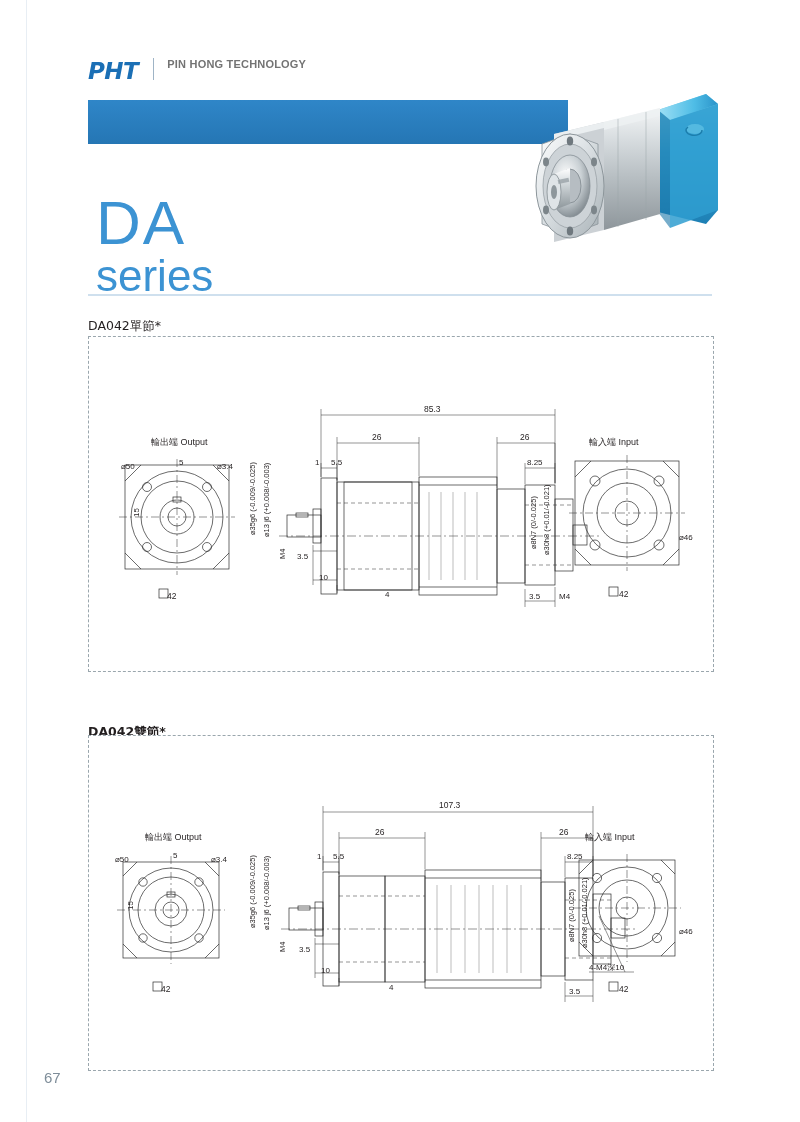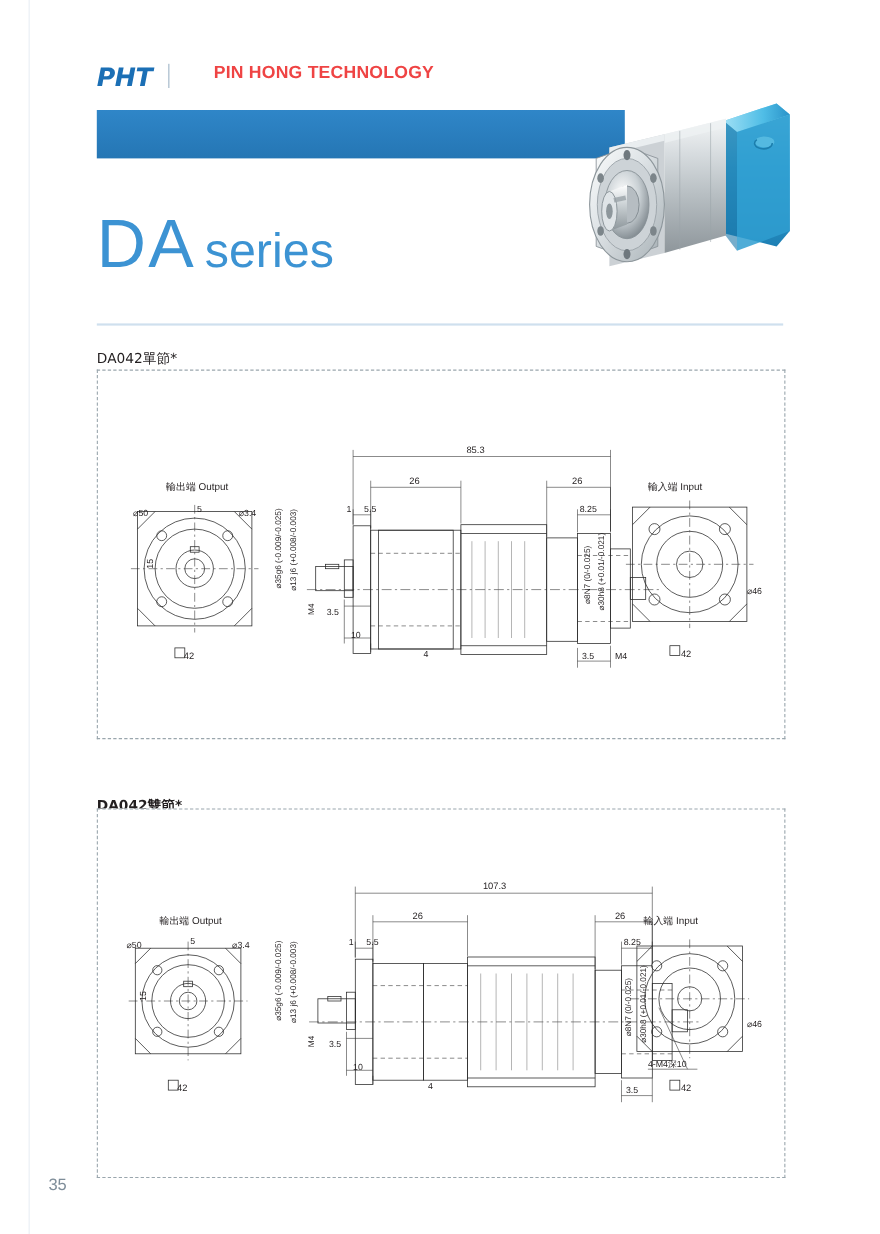--- a/index.html
+++ b/index.html
@@ -57,24 +57,23 @@
   }
   .logo-div {
     width: 1px;
     height: 22px;
     background: #9fb4c6;
     margin: 0 13px 0 15px;
   }
   .logo-name {
     font-family: "Liberation Sans", sans-serif;
     font-weight: bold;
-    font-size: 16px;
+    font-size: 11px;
     letter-spacing: 0.2px;
-    color: #ef4444;
-    margin-left: 27px;
+    color: #737373;
   }
 
   
   .banner {
     position: absolute;
     left: 88px; top: 100px;
     width: 480px;
     height: 44px;
     background: #2b7fc0;
     background: linear-gradient(180deg,#2f86c8 0%, #2576b4 100%);
@@ -87,20 +86,21 @@
     color: #ffffff;
     letter-spacing: 1px;
   }
 
   
   .series-title {
     position: absolute;
     left: 88px; top: 192px;
     display: flex;
     align-items: baseline;
+    flex-direction: column;
   }
   .series-da {
     font-family: "Liberation Sans", sans-serif;
     font-size: 62px;
     font-weight: 300;
     color: #3c93d3;
     letter-spacing: 2px;
     line-height: 1;
   }
   .series-sub {
@@ -598,15 +598,15 @@
 
       <g>
           <rect x="64" y="246" width="9" height="9" fill="none" stroke="#2b2b2b" stroke-width="0.7"></rect>
         </g>
       <g>
           <rect x="520" y="246" width="9" height="9" fill="none" stroke="#2b2b2b" stroke-width="0.7"></rect>
         </g>
     </svg>
   </div>
 
-  <div class="page-num">35</div>
+  <div class="page-num">67</div>
 
 </div>
 
 </body></html>

